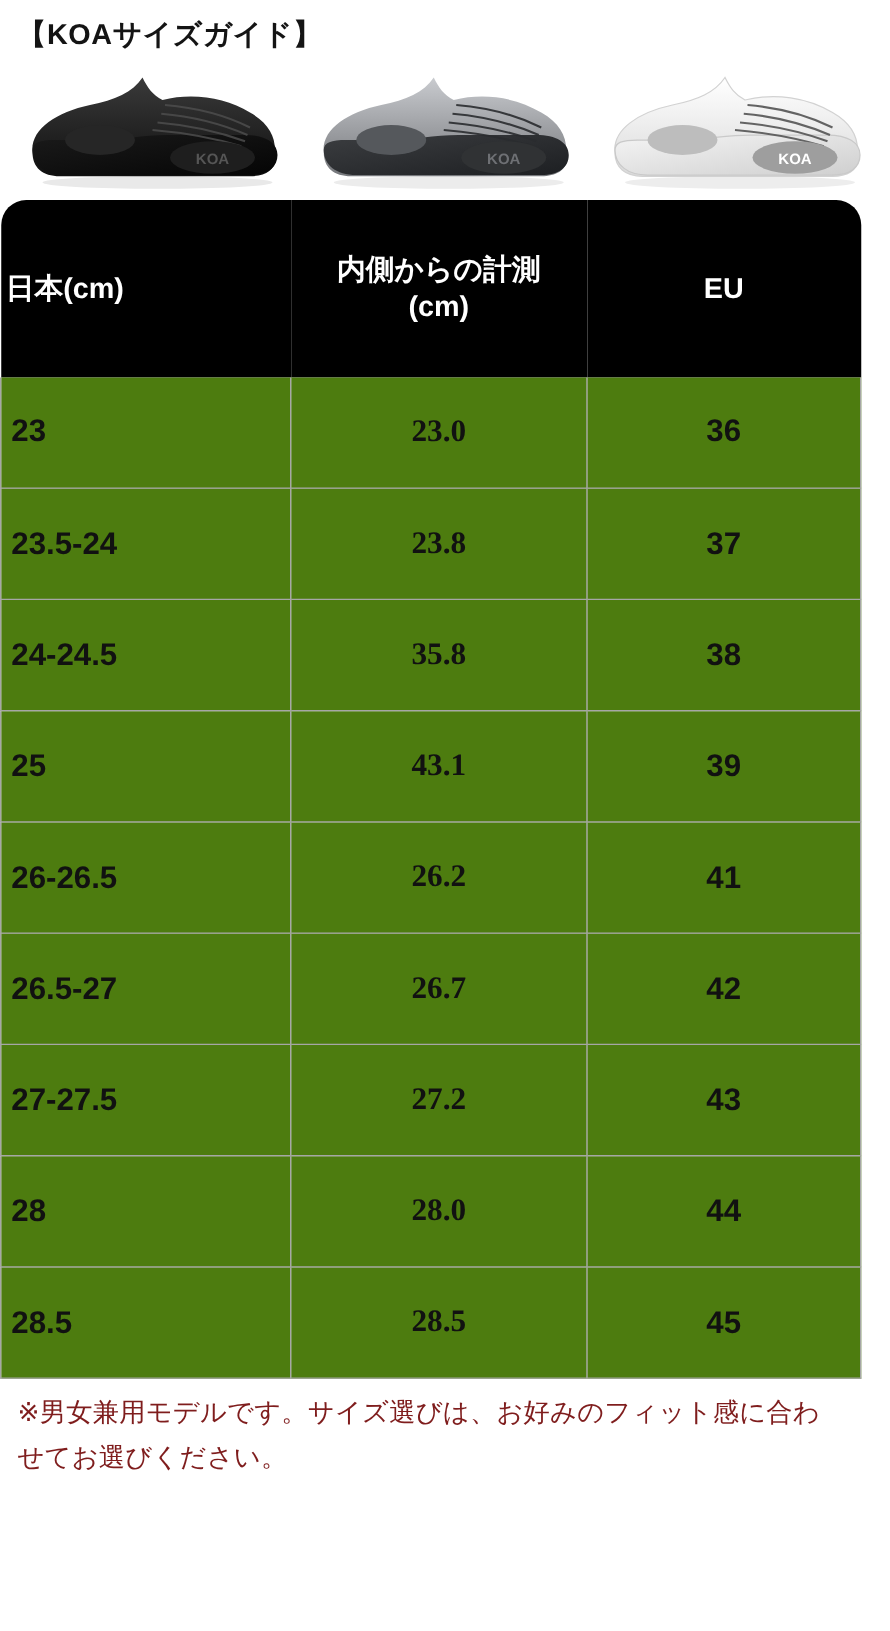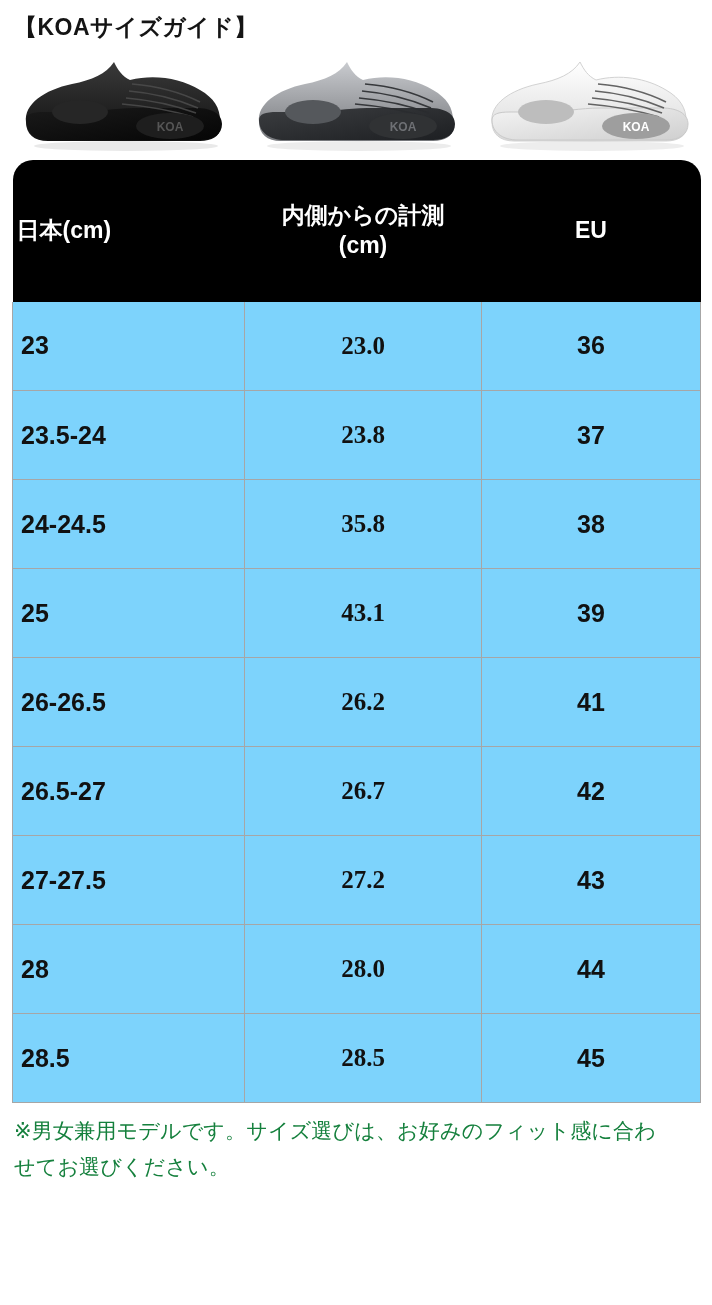--- a/index.html
+++ b/index.html
@@ -40,21 +40,21 @@
   .shoe-cell {
     width: 218px;
     height: 104px;
     position: relative;
     display: block;
   }
   .shoe-cell svg { display: block; width: 100%; height: 100%; }
 
   
   .size-table-wrap {
-    padding: 0 12px;
+    padding: 0 0;
     margin-top: 6px;
   }
   table.size-table {
     width: 688px;
     border-collapse: collapse;
     table-layout: fixed;
     border-spacing: 0;
   }
   table.size-table thead th {
     background: #000000;
@@ -80,21 +80,21 @@
   thead th.th-eu {
     text-align: center;
     border-top-right-radius: 20px;
   }
 
   table.size-table tbody td {
     height: 89px;
     font-size: 25px;
     font-weight: 700;
     color: #111111;
-    background: #7dd3fc;
+    background: #4d7c0f;
     border: 1px solid #a6a6a6;
     padding: 0 8px;
     vertical-align: middle;
   }
   tbody td.c-jp {
     text-align: left;
     padding-left: 36px;
     border-left: 1px solid #a6a6a6;
   }
   tbody td.c-inner { text-align: center; font-family: Liberation Serif, serif; }
@@ -104,21 +104,21 @@
   
   col.col-jp { width: 232px; }
   col.col-inner { width: 237px; }
   col.col-eu { width: 219px; }
 
   
   .footnote {
     padding: 10px 14px 0 14px;
     font-size: 21px;
     line-height: 1.72;
-    color: #15803d;
+    color: #7f1d1d;
     font-weight: 400;
     letter-spacing: 0.2px;
     max-width: 690px;
   }
 </style>
 </head>
 <body>
 
 <div class="page-title">【KOAサイズガイド】</div>
 

